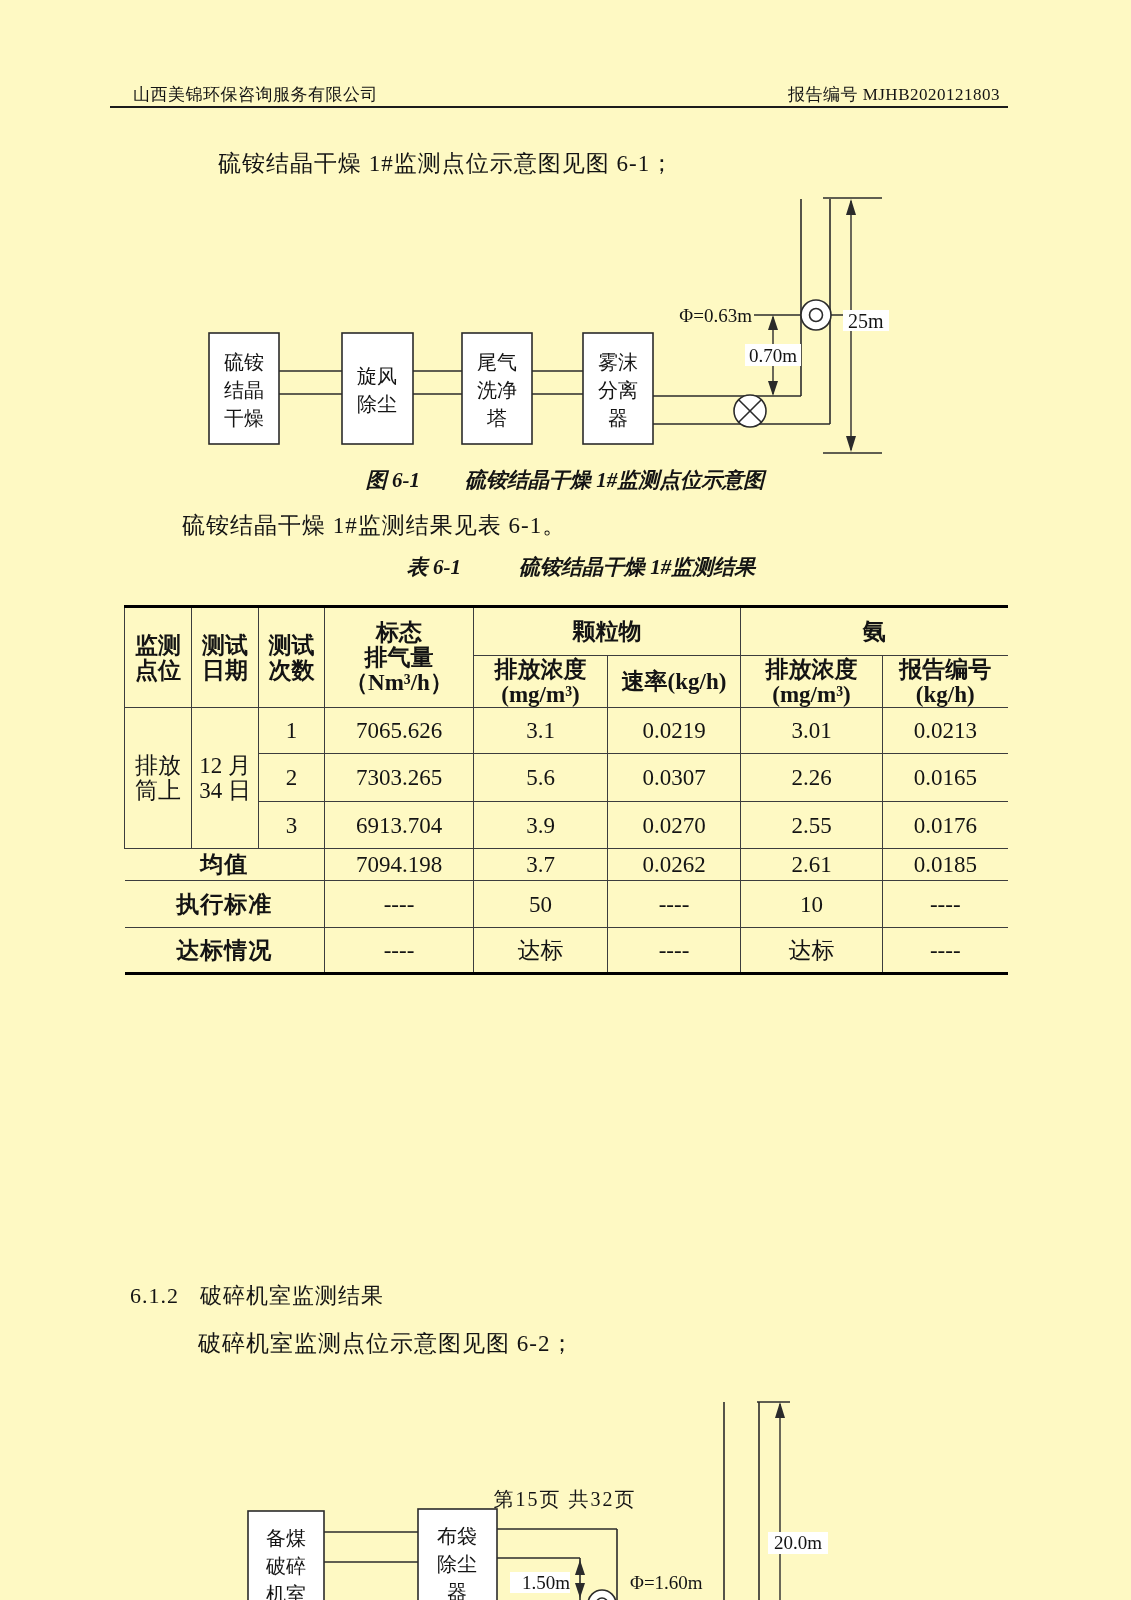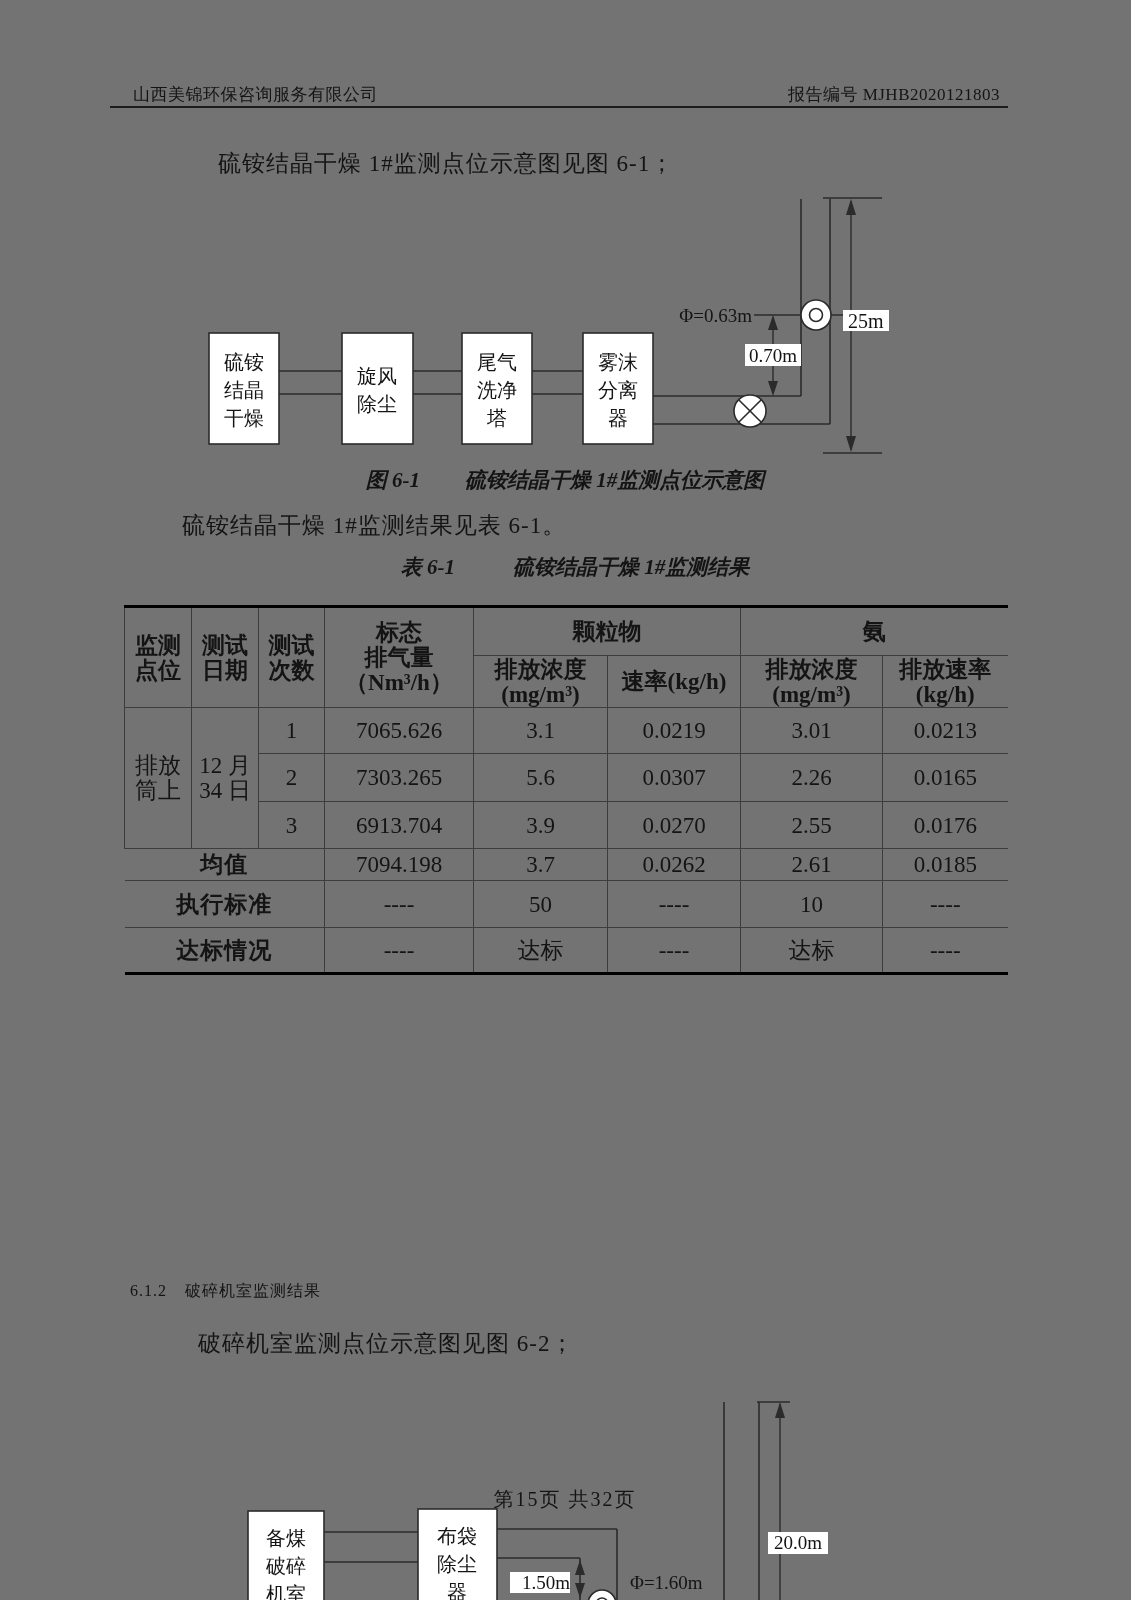--- a/index.html
+++ b/index.html
@@ -1,27 +1,27 @@
 <!DOCTYPE html>
 <html><head>
 <meta charset="utf-8">
 <style>
   html,body{margin:0;padding:0;background:#e8e8e8;}
   .page{
-    position:relative;width:1131px;height:1600px;background:#737373;
+    position:relative;width:1131px;height:1600px;background:#fef9c3;
     font-family:"Liberation Serif","DejaVu Serif",serif;color:#141414;
     overflow:hidden;margin:0 auto;
   }
   .abs{position:absolute;}
   .hdr-text{font-size:17px;letter-spacing:.5px;}
   .hdr-rule{background:#1c1c1c;height:2px;}
   .para{font-size:23px;letter-spacing:1px;}
   .caption{font-size:21px;font-weight:bold;text-align:center;font-style:italic;}
   .caption .gap{display:inline-block;width:45px;}
-  .sec-head{font-size:16px;letter-spacing:1px;}
+  .sec-head{font-size:22px;letter-spacing:1px;}
   .footer{font-size:20px;text-align:center;letter-spacing:2px;}
 
   
   table.mon{
     border-collapse:collapse;table-layout:fixed;
     border-top:3px solid #000;border-bottom:3px solid #000;
     font-size:23px;
   }
   table.mon td,table.mon th{
     border:1px solid #3d3d3d;padding:0;text-align:center;vertical-align:middle;
@@ -106,21 +106,21 @@
     <rect class="mask" x="843" y="310" width="46" height="21"></rect>
     <text x="848" y="328" font-size="20" text-anchor="start">25m</text>
   </svg>
 
   <div class="abs caption" style="left:115px;top:466px;width:900px;">
     <span>图 6-1</span><span class="gap"></span><span>硫铵结晶干燥 1#监测点位示意图</span>
   </div>
 
   <div class="abs para" style="left:182px;top:510px;">硫铵结晶干燥 1#监测结果见表 6-1。</div>
 
-  <div class="abs caption" style="left:125px;top:553px;width:900px;">
+  <div class="abs caption" style="left:131px;top:553px;width:900px;">
     <span>表 6-1</span><span class="gap" style="width:58px;"></span><span>硫铵结晶干燥 1#监测结果</span>
   </div>
 
   <table class="mon abs" style="left:124px;top:605px;width:883px;">
     <colgroup>
       <col style="width:67px">
         <col style="width:67px">
         <col style="width:66px">
         <col style="width:149px">
       <col style="width:134px">
@@ -154,21 +154,21 @@
       <th>
         <div>排放浓度</div>
         <div>(mg/m³)</div>
       </th>
       <th>速率(kg/h)</th>
       <th>
         <div>排放浓度</div>
         <div>(mg/m³)</div>
       </th>
       <th class="no-r">
-        <div>排放速率</div>
+        <div>报告编号</div>
         <div>(kg/h)</div>
       </th>
     </tr>
     <tr style="height:46px;">
       <td rowspan="3">
         <div>排放</div>
         <div>筒上</div>
       </td>
       <td rowspan="3">
         <div>12 月</div>

